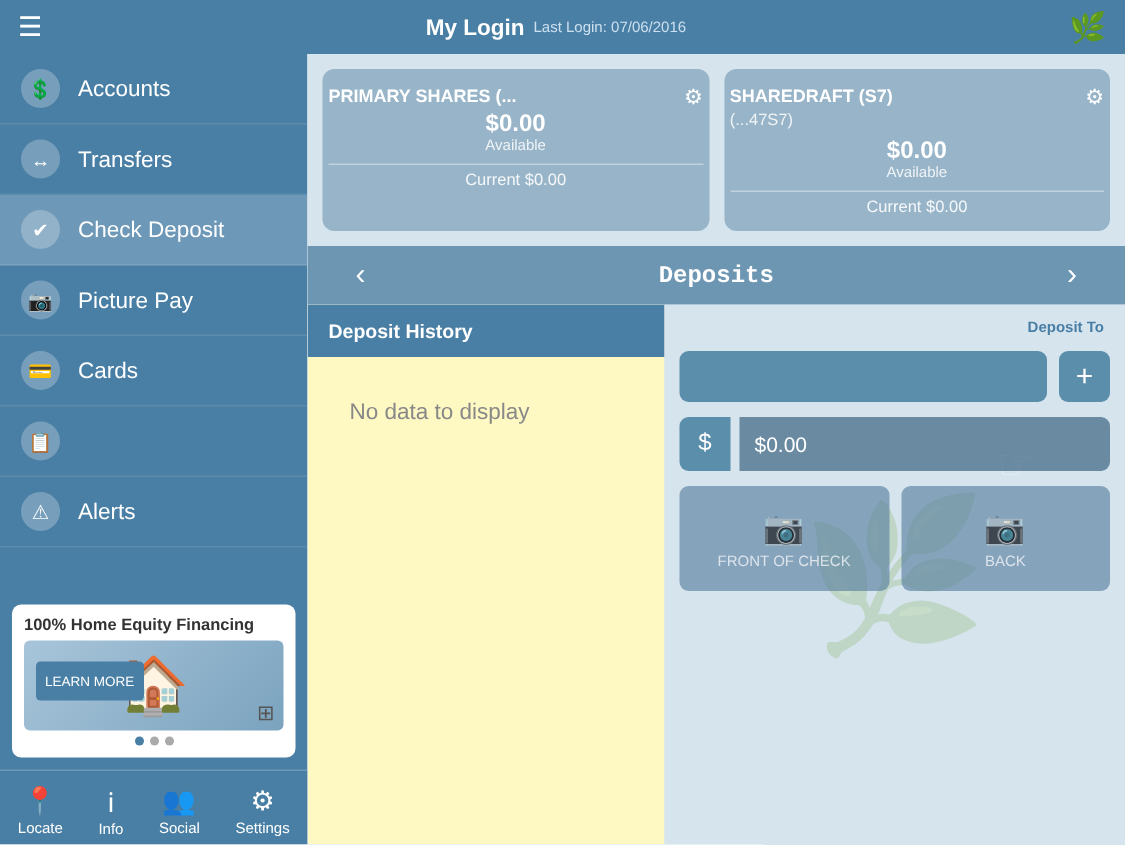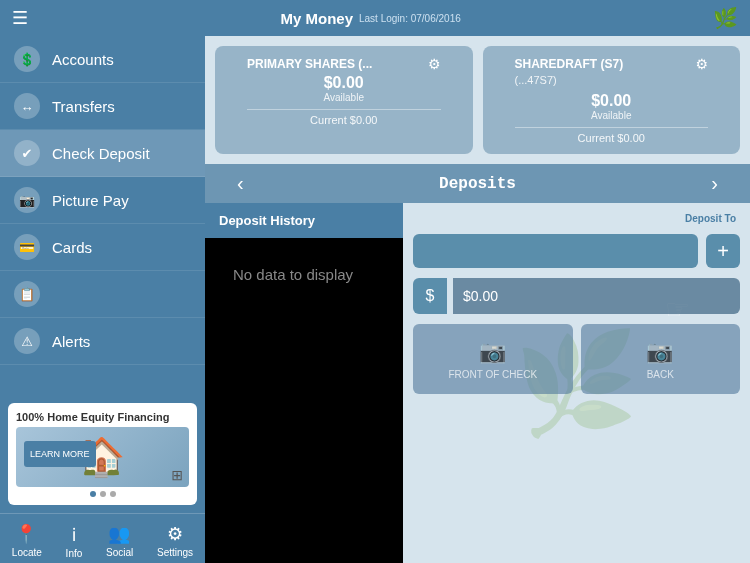--- a/index.html
+++ b/index.html
@@ -34,39 +34,39 @@
 
     .sidebar-footer { display: flex; justify-content: space-around; align-items: center; padding: 8px 0 4px; background: #4a7fa5; border-top: 1px solid rgba(255,255,255,0.2); }
     .footer-item { display: flex; flex-direction: column; align-items: center; color: #fff; font-size: 10px; gap: 2px; cursor: pointer; }
     .footer-icon { font-size: 18px; }
 
     
     .main-content { flex: 1; background: #d6e4ed; display: flex; flex-direction: column; overflow: hidden; }
 
     
     .accounts-row { display: flex; gap: 10px; padding: 10px; background: #d6e4ed; }
-    .account-card { background: rgba(100,140,170,0.55); border-radius: 8px; padding: 10px 32px; flex: 1; color: #fff; font-size: 12px; position: relative; }
+    .account-card { background: rgba(100,140,170,0.55); border-radius: 8px; padding: 10px 4px; flex: 1; color: #fff; font-size: 12px; position: relative; }
     .account-card-header { display: flex; align-items: center; justify-content: space-between; font-size: 12px; font-weight: 600; margin-bottom: 2px; }
     .gear-btn { background: none; border: none; color: #fff; font-size: 14px; cursor: pointer; }
     .account-number { font-size: 11px; color: rgba(255,255,255,0.85); margin-bottom: 6px; }
     .account-amount { font-size: 16px; font-weight: 700; text-align: center; }
     .account-available { font-size: 10px; text-align: center; color: rgba(255,255,255,0.85); margin-bottom: 6px; }
     .account-divider { border: none; border-top: 1px solid rgba(255,255,255,0.4); margin: 4px 0; }
     .account-current { font-size: 11px; text-align: center; color: rgba(255,255,255,0.9); }
 
     
     .deposits-nav { display: flex; align-items: center; justify-content: center; background: #6d96b3; padding: 8px 16px; }
     .nav-arrow { background: none; border: none; color: #fff; font-size: 20px; cursor: pointer; padding: 0 16px; }
     .deposits-nav-title { color: #fff; font-size: 16px; font-weight: 600; flex: 1; text-align: center; font-family: Liberation Mono, monospace; }
 
     
     .content-split { display: flex; flex: 1; overflow: hidden; }
 
     
-    .deposit-history-panel { width: 198px; background: #000000; flex-shrink: 0; }
+    .deposit-history-panel { width: 238px; background: #fef9c3; flex-shrink: 0; }
     .deposit-history-header { background: #4a7fa5; color: #fff; padding: 10px 14px; font-size: 13px; font-weight: 600; }
     .deposit-history-empty { padding: 28px; color: #888; font-size: 15px; }
 
     
     .deposit-form-panel { flex: 1; background: #d6e4ed; position: relative; overflow: hidden; padding: 10px; display: flex; flex-direction: column; gap: 10px; }
     .deposit-bg { position: absolute; top: 0; left: 0; right: 0; bottom: 0; opacity: 0.18; display: flex; align-items: center; justify-content: center; font-size: 100px; color: #4a7fa5; pointer-events: none; z-index: 0; }
     .deposit-form-content { position: relative; z-index: 1; display: flex; flex-direction: column; gap: 10px; }
     .deposit-to-label { color: #4a7fa5; font-size: 10px; font-weight: 600; text-align: right; padding-right: 4px; }
     .deposit-account-select { background: #5a8eab; border-radius: 6px; padding: 8px 12px; color: #fff; font-size: 13px; display: flex; align-items: center; justify-content: space-between; min-height: 34px; }
     .add-btn { background: #5a8eab; border-radius: 6px; width: 34px; height: 34px; display: flex; align-items: center; justify-content: center; color: #fff; font-size: 20px; cursor: pointer; }
@@ -82,21 +82,21 @@
     .cancel-btn { color: #fff; font-size: 16px; font-weight: 500; background: none; border: none; cursor: pointer; }
   </style>
 </head>
 <body>
 
 <div class="app-container">
 
   <div class="top-bar">
     <span class="hamburger">☰</span>
     <div class="top-bar-center">
-      <span class="top-bar-title">My Money</span>
+      <span class="top-bar-title">My Login</span>
       <span class="top-bar-last-login">
         <span>Last Login:</span>
         <span>07/06/2016</span>
       </span>
     </div>
     <span class="tree-icon">🌿</span>
   </div>
 
   <div class="main-row">
 

